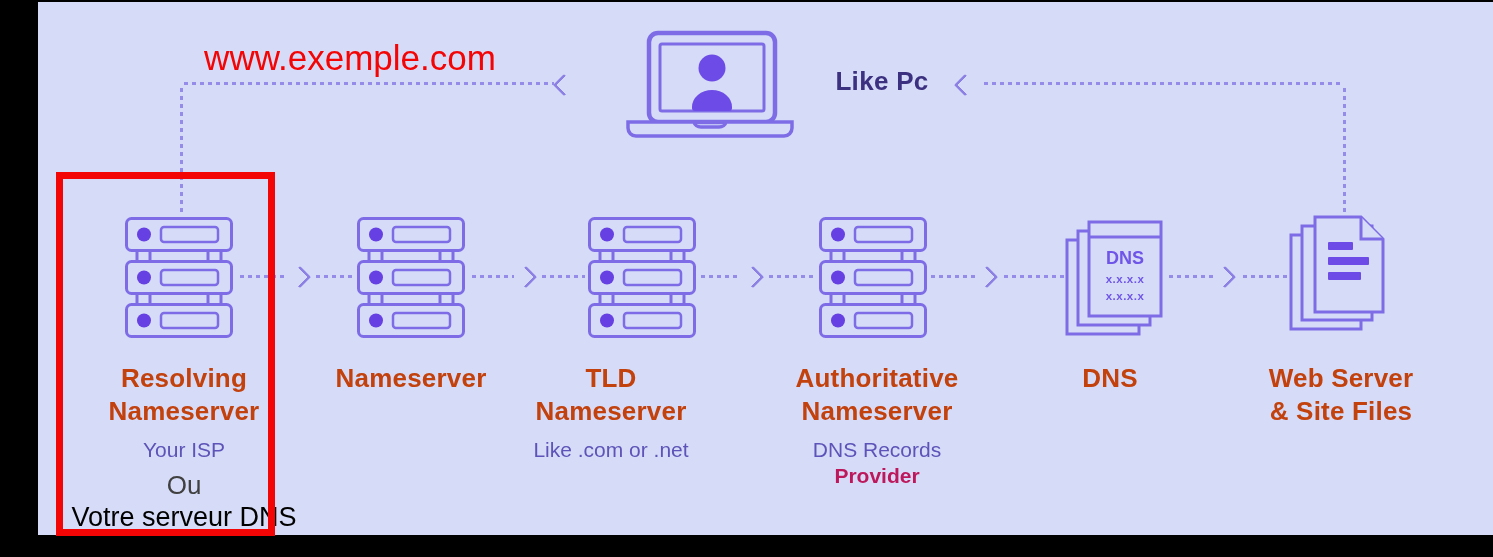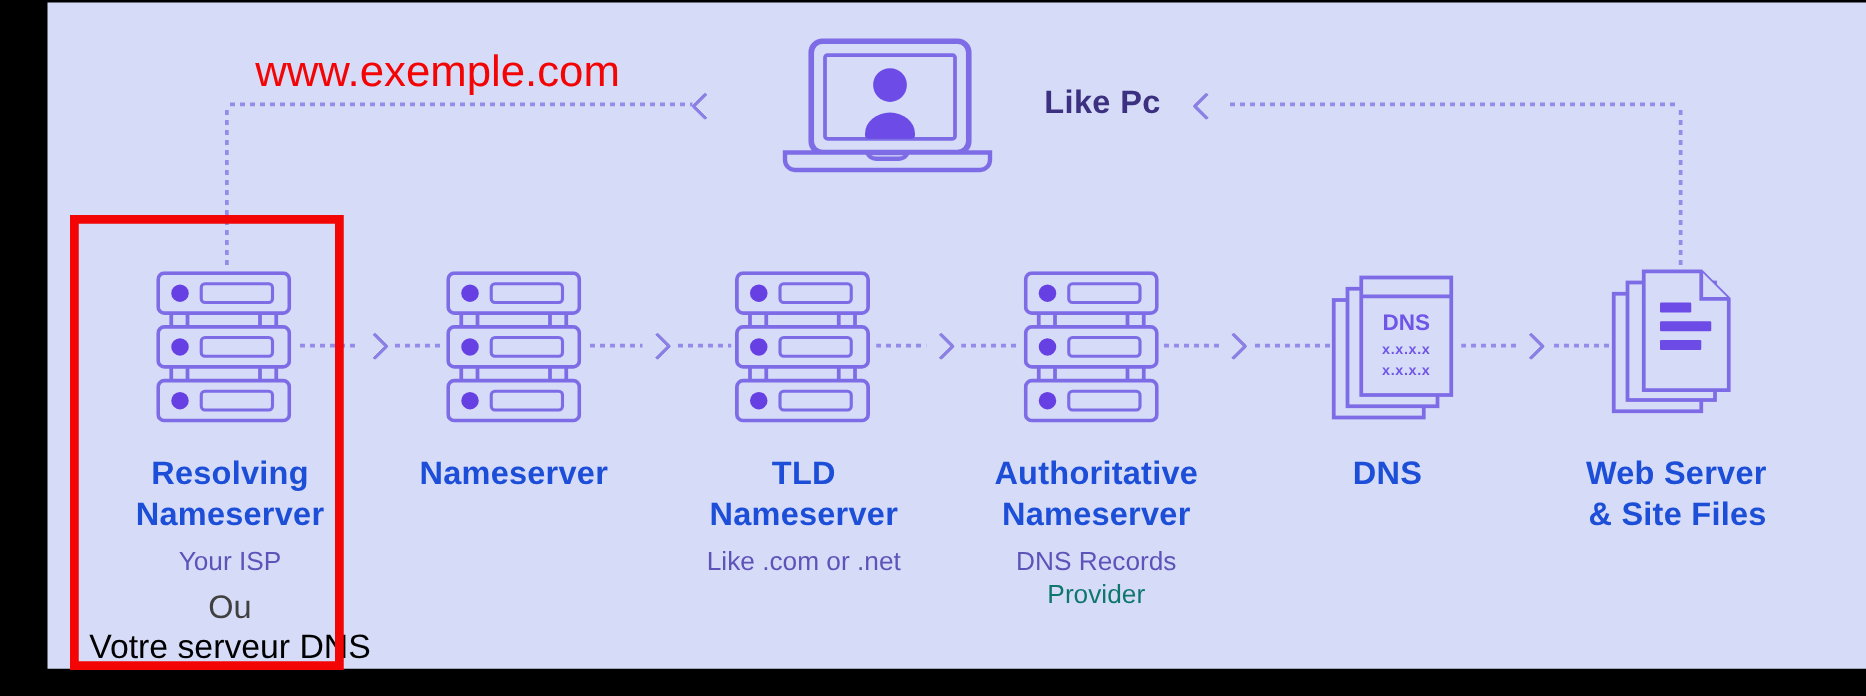--- a/index.html
+++ b/index.html
@@ -29,23 +29,23 @@
   .chev-left{transform:rotate(-135deg);}
 
   
   .icon{position:absolute;z-index:1;}
 
   
   .ctr{position:absolute;transform:translateX(-50%);text-align:center;white-space:nowrap;z-index:3;}
   .url-note{top:38px;left:350px;font-size:35px;color:#f40505;z-index:4;}
   .pc-label{top:66px;left:882px;font-size:26px;font-weight:700;color:#3c3080;letter-spacing:.3px;}
   .node-label{top:362px;}
-  .t{font-size:26px;line-height:33px;font-weight:700;color:#1d4ed8;letter-spacing:.2px;}
+  .t{font-size:26px;line-height:33px;font-weight:700;color:#c2410c;letter-spacing:.2px;}
   .s{font-size:21px;line-height:26px;font-weight:500;color:#5d53b8;margin-top:9px;}
-  .s2{font-size:21px;line-height:26px;font-weight:400;color:#0f766e;margin-top:0;}
+  .s2{font-size:21px;line-height:26px;font-weight:700;color:#be185d;margin-top:0;}
   .red1{font-size:26px;line-height:32px;color:#404040;margin-top:6px;font-weight:400;}
   .red2{font-size:27px;line-height:32px;color:#000000;margin-top:0;font-weight:400;z-index:5;}
 
   
   .hl-box{position:absolute;left:56px;top:172px;width:219px;height:364px;
     border:7px solid #f40505;box-sizing:border-box;z-index:4;background:transparent;}
 </style>
 </head>
 <body>
 
@@ -162,37 +162,37 @@
     <div class="t">Nameserver</div>
     <div class="s">Your ISP</div>
     <div class="red1">Ou</div>
     <div class="red2">Votre serveur DNS</div>
   </div>
 
   <div class="ctr node-label" style="left:411px;">
     <div class="t">Nameserver</div>
   </div>
 
-  <div class="ctr node-label" style="left:643px;text-align:center;">
+  <div class="ctr node-label" style="left:611px;text-align:center;">
     <div class="t">TLD</div>
     <div class="t">Nameserver</div>
     <div class="s">Like .com or .net</div>
   </div>
 
   <div class="ctr node-label" style="left:877px;">
     <div class="t">Authoritative</div>
     <div class="t">Nameserver</div>
     <div class="s">DNS Records</div>
     <div class="s2">Provider</div>
   </div>
 
   <div class="ctr node-label" style="left:1110px;">
     <div class="t">DNS</div>
   </div>
 
-  <div class="ctr node-label" style="left:1341px;text-align:right;">
+  <div class="ctr node-label" style="left:1341px;">
     <div class="t">Web Server</div>
     <div class="t">&amp; Site Files</div>
   </div>
 
   <div class="hl-box"></div>
 
 </div>
 
 </body></html>

